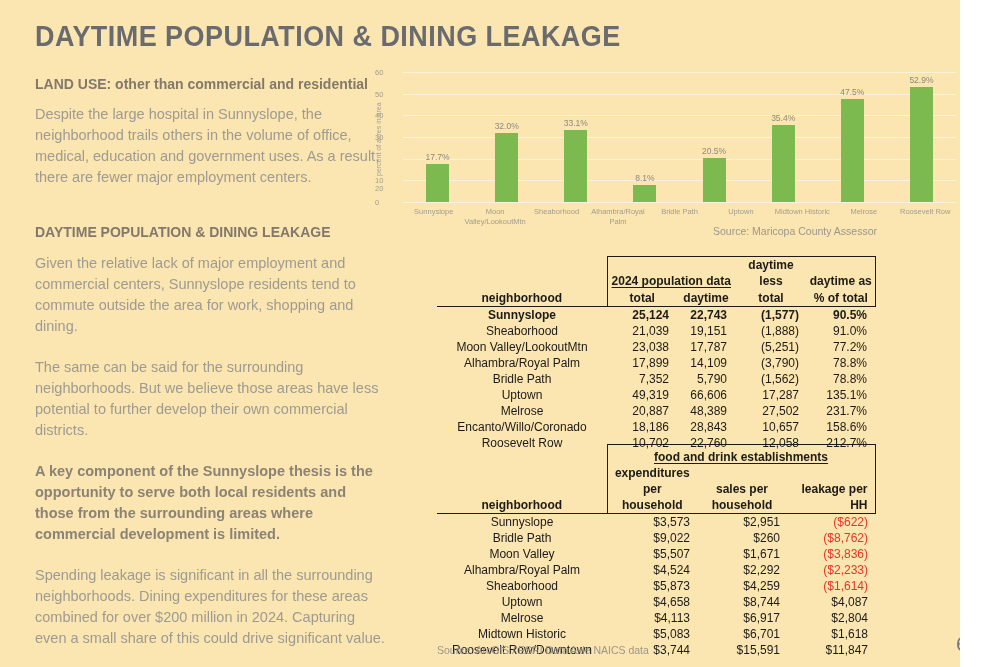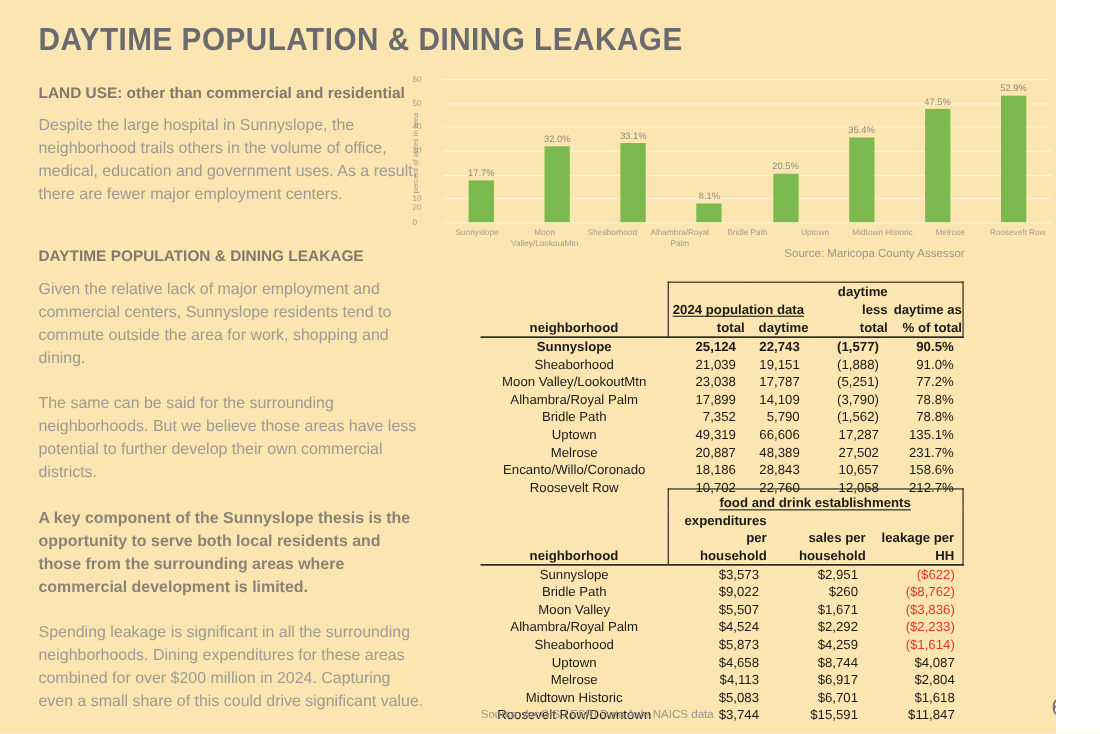--- a/index.html
+++ b/index.html
@@ -37,21 +37,21 @@
   .chart-src { position:absolute; right:86px; top:163px; font-size:10.5px; color:#9C968C; }
 
   
   table { border-collapse:collapse; table-layout:fixed; color:#1C1B19; }
   .t1 { position:absolute; left:437px; top:256px; width:438px; font-size:12px; }
   .t2 { position:absolute; left:437px; top:444px; width:438px; font-size:12px; }
   th, td { padding:0; line-height:16px; vertical-align:bottom; font-weight:normal; }
   thead th, thead td { font-weight:bold; }
   .grp { text-align:center; }
   .u { text-decoration:underline; text-underline-offset:2px; }
-  .ctr { text-align:right; }
+  .ctr { text-align:center; }
   .num { text-align:right; padding-right:8px; }
   .num2 { text-align:right; padding-right:7px; }
   .left { text-align:center; }
   .bt { border-top:1.5px solid #1C1B19; }
   .bl { border-left:1.5px solid #1C1B19; }
   .br { border-right:1.5px solid #1C1B19; }
   .bb { border-bottom:1.5px solid #1C1B19; }
   .rowA td { height:20px; }
   .rowB th { height:17px; }
   .pre { white-space:pre-line; }

